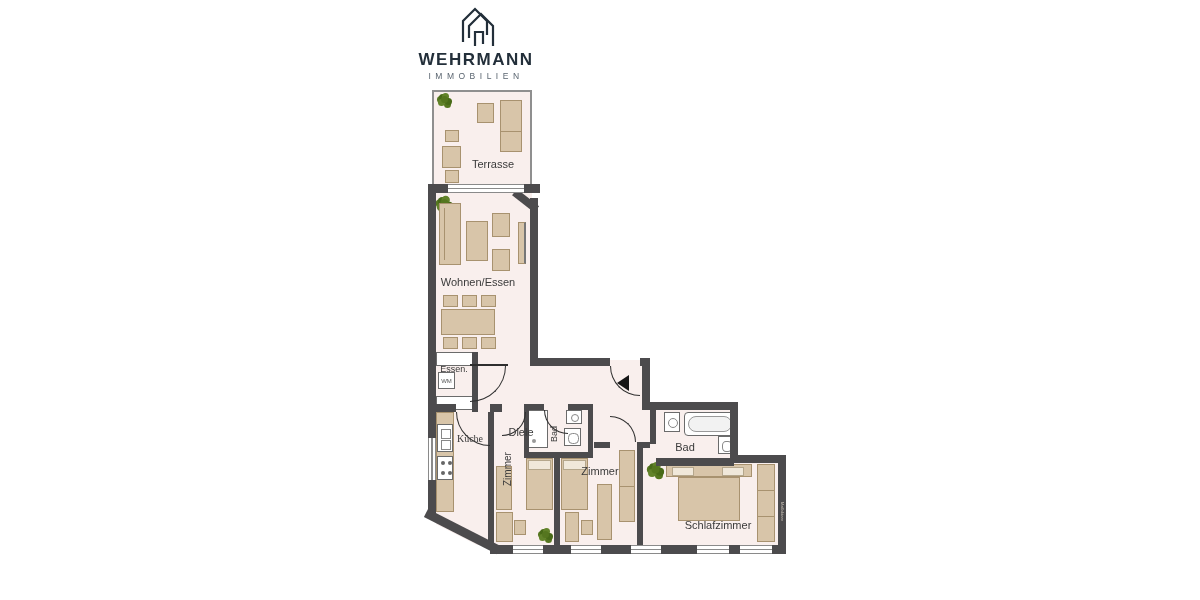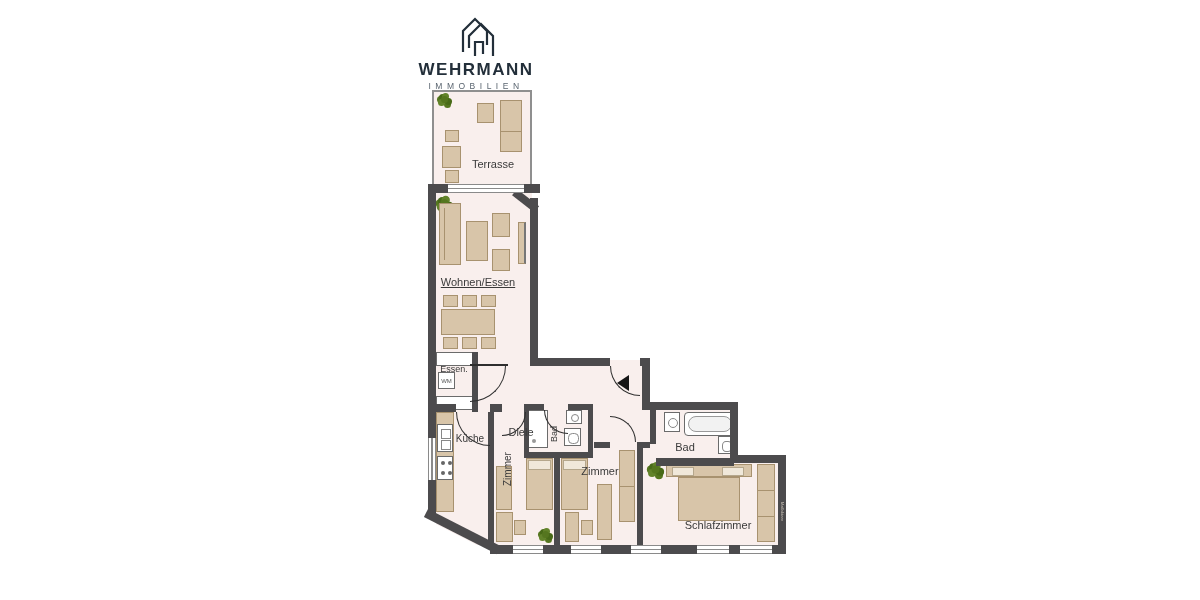--- a/index.html
+++ b/index.html
@@ -26,21 +26,21 @@
   .lbl{position:absolute;font-size:11px;color:#3a3a3a;text-align:center;white-space:nowrap;}
   .lblv{position:absolute;font-size:10px;color:#3a3a3a;writing-mode:vertical-rl;
         transform:rotate(180deg);text-align:center;white-space:nowrap;}
   .plant{position:absolute;width:7px;height:7px;border-radius:50%;background:var(--c-plant,#55761f);
          box-shadow:4px 2px 0 #486a18,-3px 3px 0 #62832a,1px -3px 0 #62832a,
                     -2px -2px 0 #486a18,3px 5px 0 #55761f,-4px 0 0 #55761f;}
   .pillow{position:absolute;background:#f0e8da;border:1px solid #b5a78c;box-sizing:border-box;}
   .dot{position:absolute;border-radius:50%;background:#666;}
 
   
-  .brand{position:absolute;left:396px;top:12px;width:160px;text-align:center;}
+  .brand{position:absolute;left:396px;top:2px;width:160px;text-align:center;}
   .brand svg{display:block;margin:0 auto;}
   .brand-name{font-size:17px;font-weight:bold;letter-spacing:1.5px;color:var(--c-logo,#232f3a);margin-top:2px;}
   .brand-sub{font-size:8.5px;letter-spacing:4.5px;color:#5a6570;margin-top:1px;}
 
   
   .arrow-left{position:absolute;width:0;height:0;border-top:8px solid transparent;
               border-bottom:8px solid transparent;border-right:12px solid #161616;}
 
   .terrace{position:absolute;left:432px;top:90px;width:100px;height:100px;
            border:2px solid #8f8f8f;background:var(--c-room_fill,#f9efed);box-sizing:border-box;}
@@ -190,24 +190,24 @@
   <div class="leaf" style="left:470px;top:364px;width:38px;height:2px;"></div>
   <div class="arc arc-br" style="left:470px;top:366px;width:36px;height:36px;"></div>
   <div class="arc arc-bl" style="left:610px;top:366px;width:30px;height:30px;"></div>
   <div class="arrow-left" style="left:617px;top:375px;"></div>
   <div class="arc arc-bl" style="left:456px;top:412px;width:34px;height:34px;"></div>
   <div class="arc arc-br" style="left:502px;top:412px;width:24px;height:24px;"></div>
   <div class="arc arc-bl" style="left:544px;top:410px;width:24px;height:24px;"></div>
   <div class="arc arc-tr" style="left:610px;top:416px;width:26px;height:26px;"></div>
 
   <div class="lbl" style="left:460px;top:158px;width:66px;">Terrasse</div>
-  <div class="lbl" style="left:432px;top:276px;width:92px;text-decoration:underline;">Wohnen/Essen</div>
+  <div class="lbl" style="left:432px;top:276px;width:92px;">Wohnen/Essen</div>
   <div class="lbl" style="left:438px;top:364px;width:32px;font-size:9px;">Essen.</div>
   <div class="lbl" style="left:496px;top:382px;width:50px;margin-top:44px;">Diele</div>
-  <div class="lbl" style="left:448px;top:433px;width:44px;font-size:10px;">Küche</div>
+  <div class="lbl" style="left:448px;top:433px;width:44px;font-size:10px;font-family:Liberation Serif, serif;">Küche</div>
   <div class="lblv" style="left:502px;top:440px;height:58px;">Zimmer</div>
   <div class="lblv" style="left:549px;top:418px;height:32px;font-size:9px;">Bad</div>
   <div class="lbl" style="left:570px;top:465px;width:60px;">Zimmer</div>
   <div class="lbl" style="left:665px;top:441px;width:40px;">Bad</div>
   <div class="lbl" style="left:672px;top:519px;width:92px;">Schlafzimmer</div>
   <div class="watermark" style="left:780px;top:502px;">Maßskizze</div>
 
 </div>
 
 </body></html>

